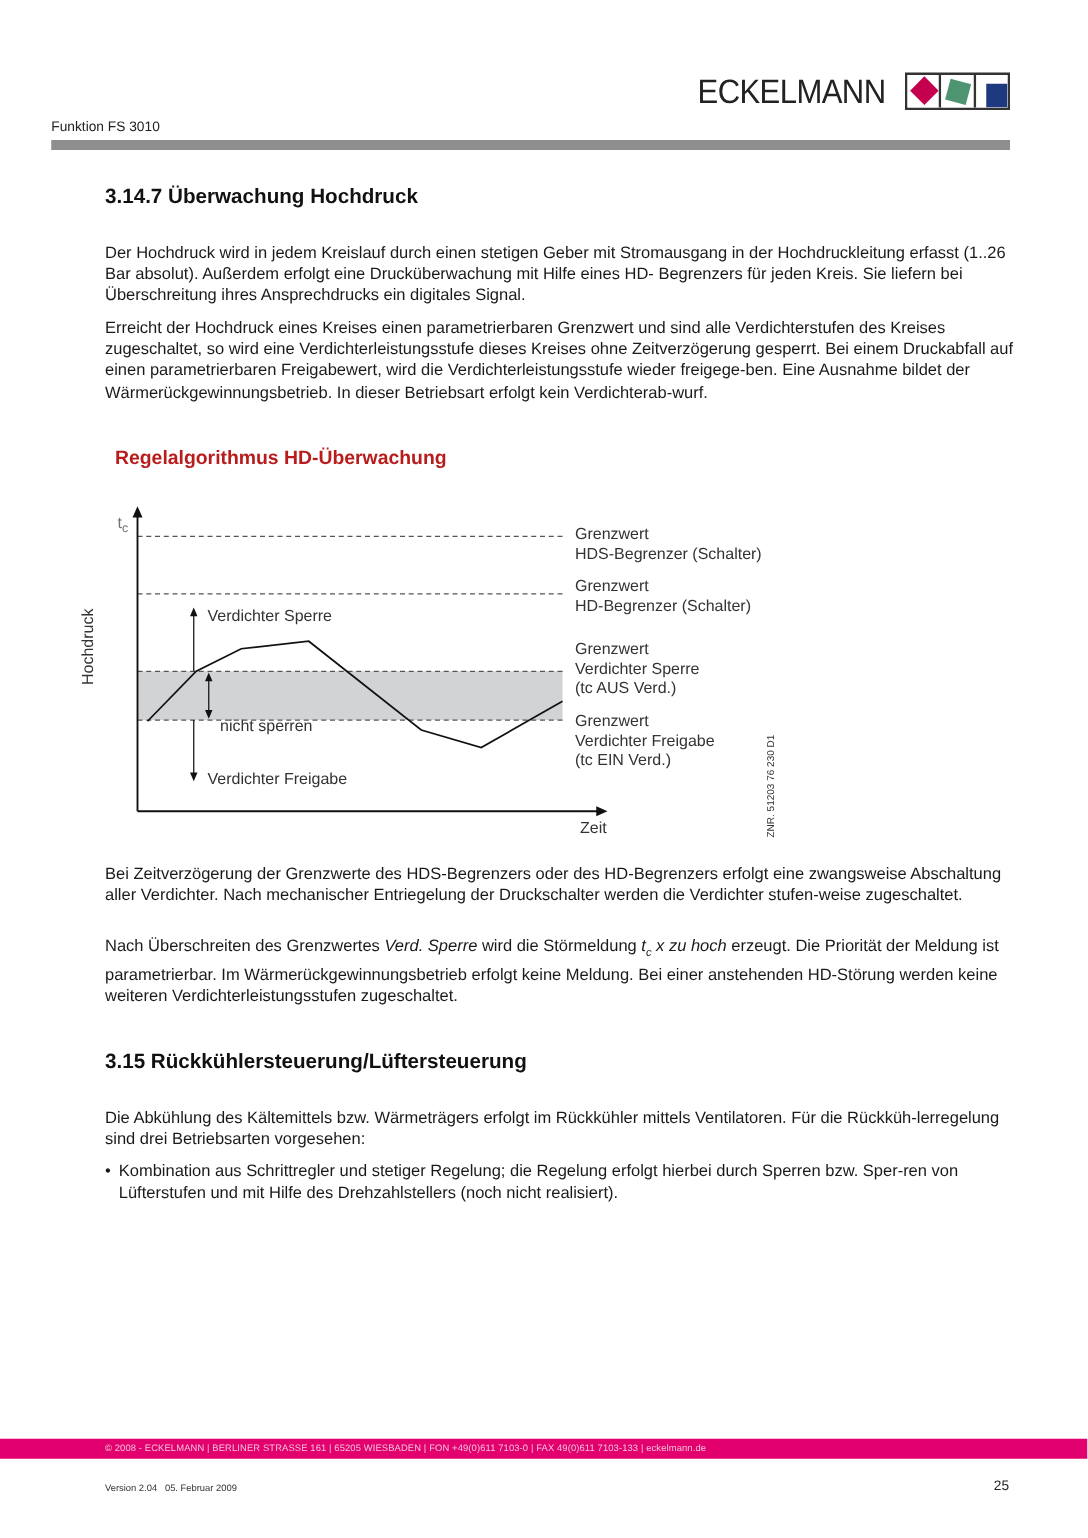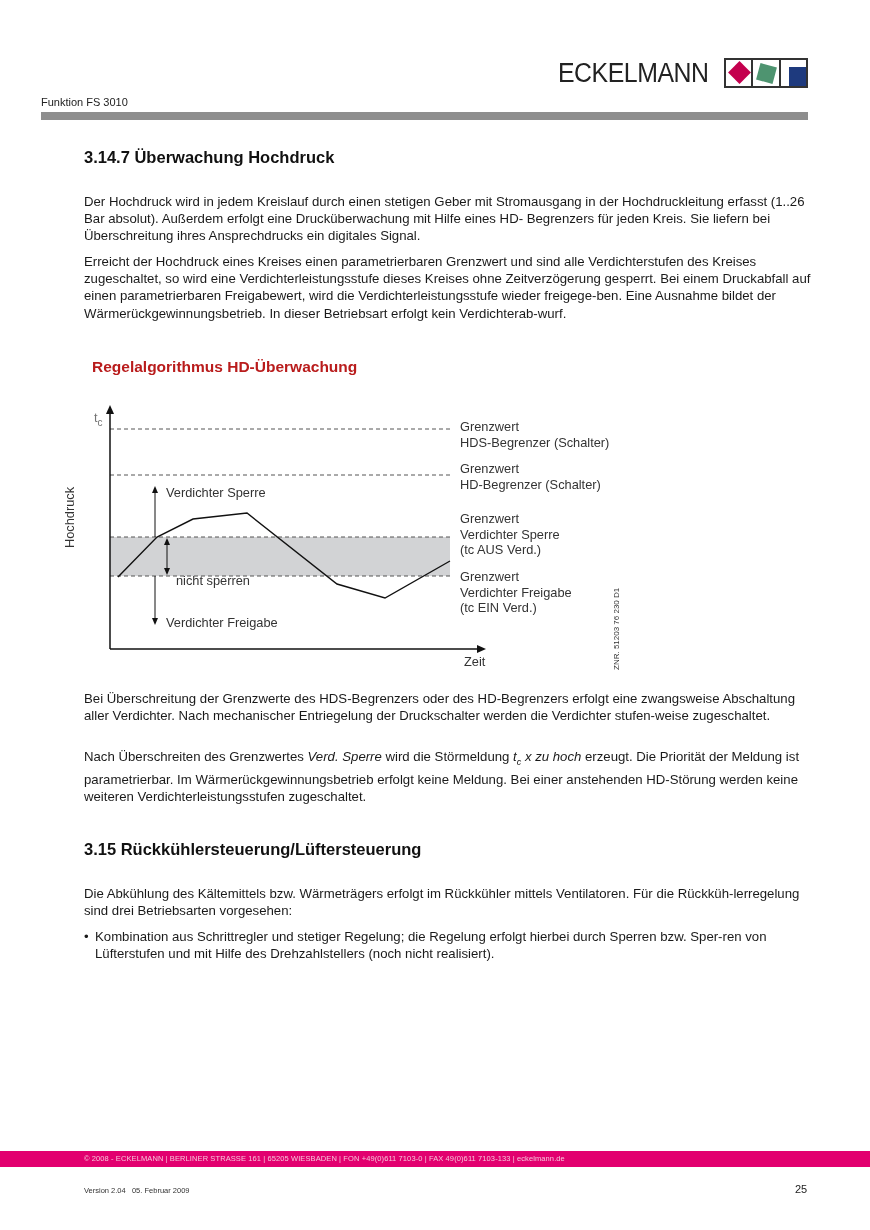--- a/index.html
+++ b/index.html
@@ -122,21 +122,21 @@
   <div>Grenzwert</div>
     <div>Verdichter Sperre</div>
     <div>(tc AUS Verd.)</div>
 </div>
 <div class="abs lbl" style="left:460px; top:569px;">
   <div>Grenzwert</div>
     <div>Verdichter Freigabe</div>
     <div>(tc EIN Verd.)</div>
 </div>
 
-<div class="abs p" style="left:84px; top:690px;">Bei Überschreitung der Grenzwerte des HDS-Begrenzers oder des HD-Begrenzers erfolgt eine zwangsweise Abschaltung aller Verdichter. Nach mechanischer Entriegelung der Druckschalter werden die Verdichter stufen-weise zugeschaltet.</div>
+<div class="abs p" style="left:84px; top:690px;">Bei Zeitverzögerung der Grenzwerte des HDS-Begrenzers oder des HD-Begrenzers erfolgt eine zwangsweise Abschaltung aller Verdichter. Nach mechanischer Entriegelung der Druckschalter werden die Verdichter stufen-weise zugeschaltet.</div>
 <div class="abs p" style="left:84px; top:748px;">
   <span>Nach Überschreiten des Grenzwertes </span><i>Verd. Sperre</i><span> wird die Störmeldung </span><i><span>t</span><sub style="font-size:9px;">c</sub><span> x zu hoch</span></i><span> erzeugt. Die Priorität der Meldung ist parametrierbar. Im Wärmerückgewinnungsbetrieb erfolgt keine Meldung. Bei einer anstehenden HD-Störung werden keine weiteren Verdichterleistungsstufen zugeschaltet.</span>
 </div>
 
 <div class="abs h2" style="left:84px; top:840px;">3.15 Rückkühlersteuerung/Lüftersteuerung</div>
 <div class="abs p" style="left:84px; top:885px;">Die Abkühlung des Kältemittels bzw. Wärmeträgers erfolgt im Rückkühler mittels Ventilatoren. Für die Rückküh-lerregelung sind drei Betriebsarten vorgesehen:</div>
 <ul class="abs bullets" style="left:84px; top:928px;">
   <li>Kombination aus Schrittregler und stetiger Regelung; die Regelung erfolgt hierbei durch Sperren bzw. Sper-ren von Lüfterstufen und mit Hilfe des Drehzahlstellers (noch nicht realisiert).</li>
 </ul>
 

